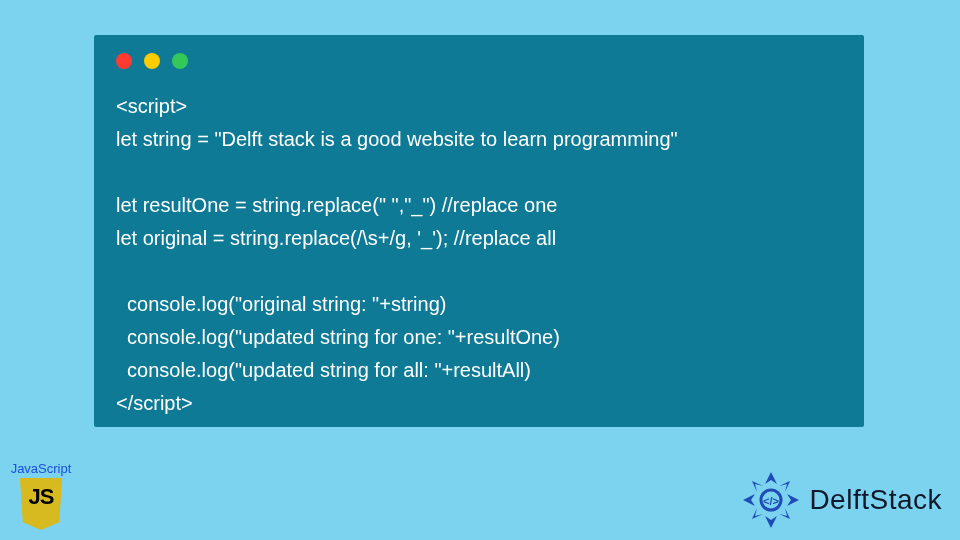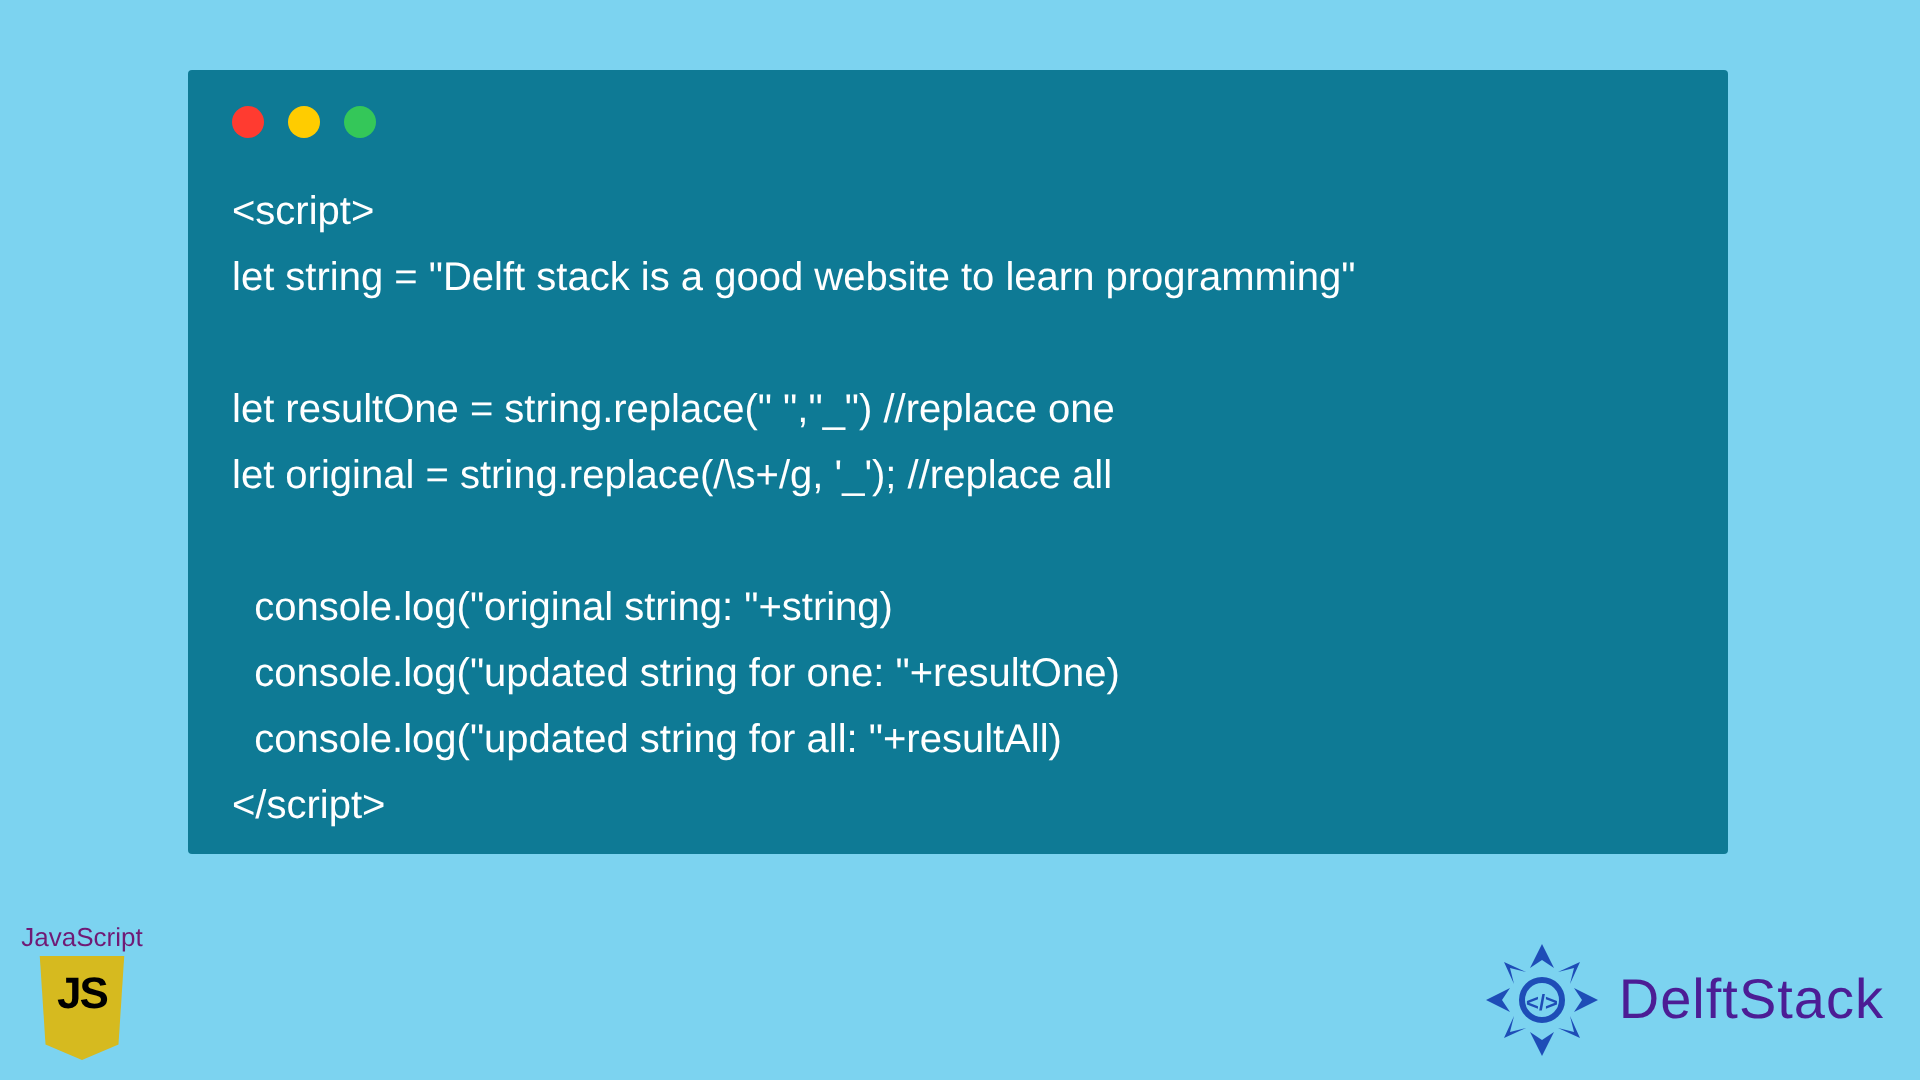--- a/index.html
+++ b/index.html
@@ -49,21 +49,21 @@
     .js-badge {
       position: absolute;
       left: 6px;
       bottom: 10px;
       width: 70px;
       text-align: center;
     }
     .js-label {
       font-family: Arial, sans-serif;
       font-size: 13px;
-      color: #701a75;
+      color: #1d4ed8;
       font-weight: 500;
       margin-bottom: 2px;
     }
     .js-shield {
       width: 48px;
       height: 52px;
       margin: 0 auto;
       background: #d6ba1f;
       clip-path: polygon(6% 0, 94% 0, 88% 85%, 50% 100%, 12% 85%);
       position: relative;
@@ -87,21 +87,21 @@
       display: flex;
       align-items: center;
       gap: 8px;
     }
     .delft-icon {
       width: 60px;
       height: 60px;
       position: relative;
     }
     .delft-text {
-      color: #4c1d95;
+      color: #0f172a;
       font-size: 28px;
       font-weight: 500;
       letter-spacing: 0.5px;
     }
   </style>
 </head>
 <body>
 
 <div class="code-window">
   <div class="window-dots">

